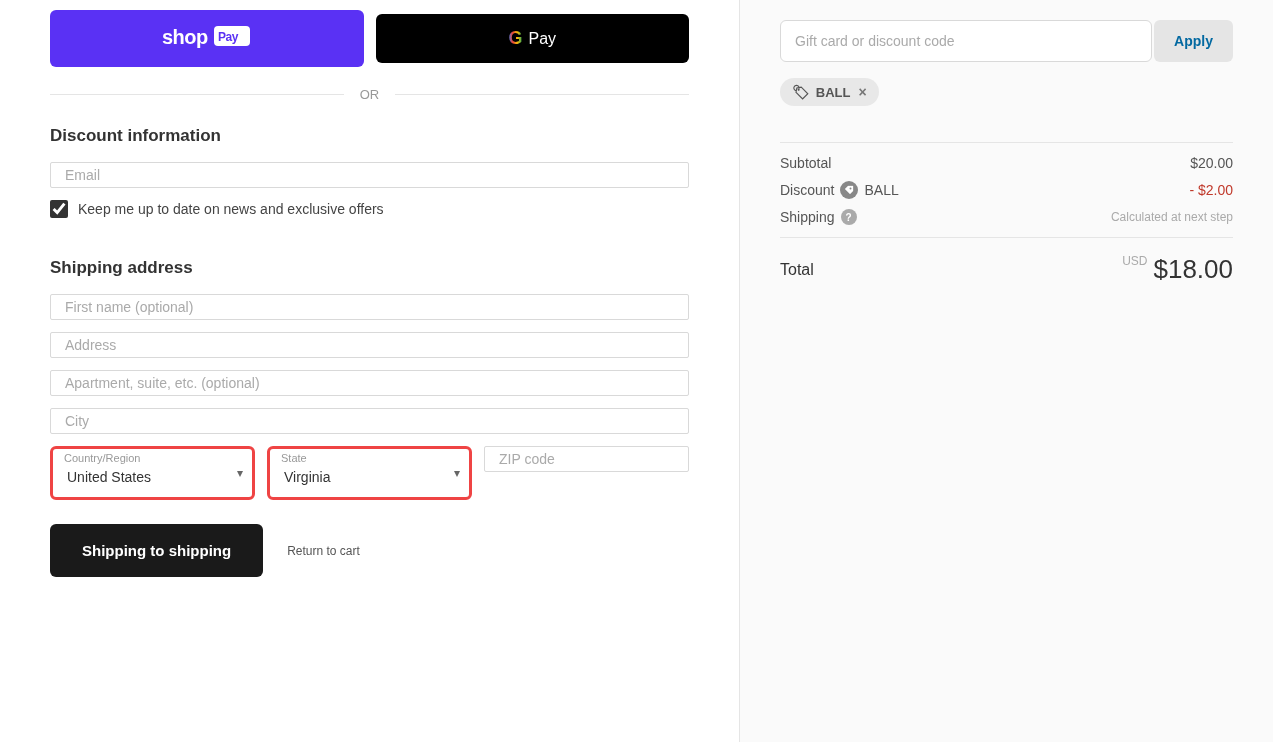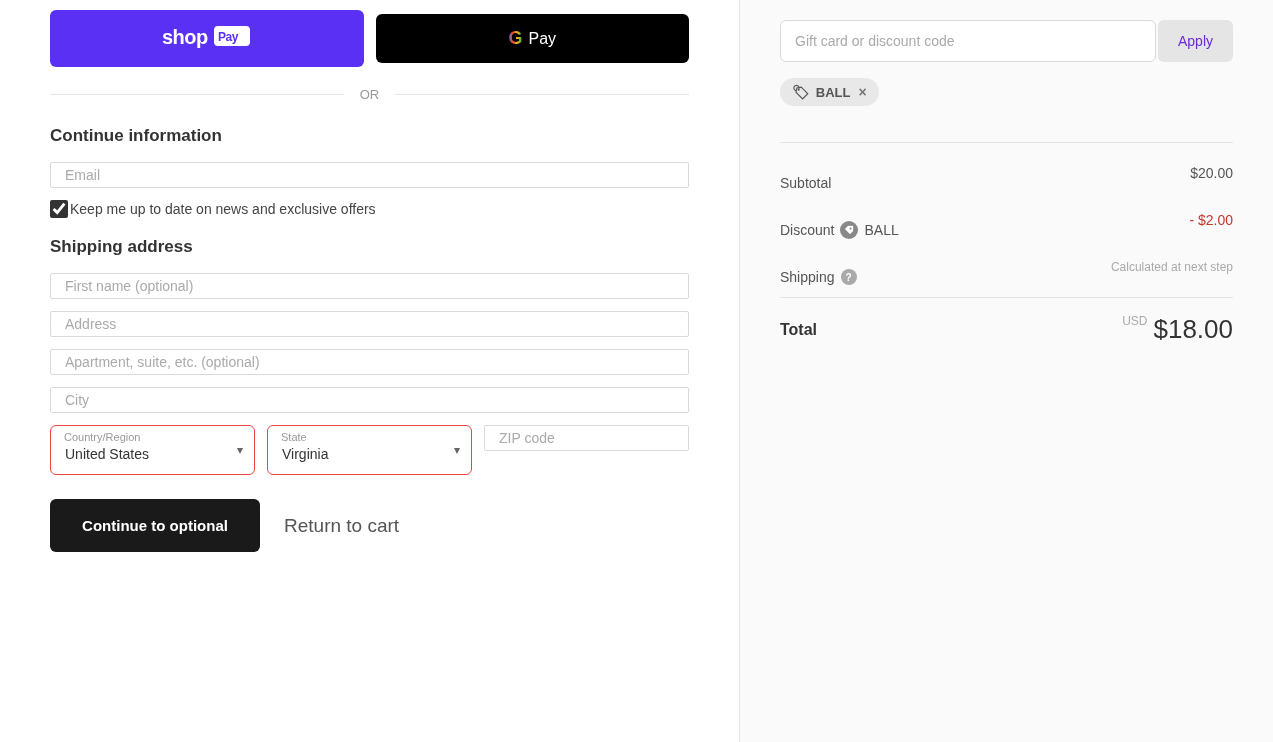--- a/index.html
+++ b/index.html
@@ -108,22 +108,22 @@
       background: #fff;
       outline: none;
       transition: border-color 0.2s;
     }
     .form-input::placeholder {
       color: #aaa;
     }
     .checkbox-row {
       display: flex;
       align-items: center;
-      gap: 2px;
-      margin-bottom: 19px;
+      gap: 10px;
+      margin-bottom: 40px;
       margin-top: 12px;
     }
     .checkbox-input {
       width: 18px;
       height: 18px;
       accent-color: #333;
       cursor: pointer;
     }
     .checkbox-label {
       font-size: 14px;
@@ -144,21 +144,21 @@
     }
     .country-select-wrap {
       flex: 1;
       position: relative;
       border-radius: 19px;
     }
     .country-select-wrap select,
     .state-select-wrap select {
       width: 100%;
       padding: 12px 36px 12px 14px;
-      border: 1px solid #ef4444;
+      border: 3px solid #ef4444;
       border-radius: 6px;
       font-size: 14px;
       color: #333;
       background: #fff;
       appearance: none;
       cursor: pointer;
       outline: none;
     }
     .select-label {
       font-size: 11px;
@@ -202,21 +202,21 @@
       padding: 18px 32px;
       font-size: 15px;
       font-weight: 600;
       cursor: pointer;
       min-width: 210px;
     }
     .btn-return {
       background: none;
       border: none;
       color: #555;
-      font-size: 19px;
+      font-size: 12px;
       cursor: pointer;
       text-decoration: none;
     }
     
     .right-panel {
       flex: 1;
       background: #fafafa;
       padding: 20px 40px 40px 40px;
     }
     .discount-row {
@@ -232,26 +232,26 @@
       font-size: 14px;
       color: #333;
       background: #fff;
       outline: none;
     }
     .discount-input::placeholder {
       color: #aaa;
     }
     .btn-apply {
       background: #e5e5e5;
-      color: #6d28d9;
+      color: #0369a1;
       border: none;
       border-radius: 6px;
       padding: 12px 20px;
       font-size: 14px;
-      font-weight: 400;
+      font-weight: 700;
       cursor: pointer;
       white-space: nowrap;
     }
     .tag-badge {
       display: inline-flex;
       align-items: center;
       gap: 6px;
       background: #e8e8e8;
       border-radius: 20px;
       padding: 6px 12px;
@@ -283,35 +283,34 @@
       font-size: 14px;
       color: #555;
     }
     .summary-row.discount-row-summary .amount {
       color: #c0392b;
     }
     .summary-row .label {
       display: flex;
       align-items: center;
       gap: 6px;
-      margin-top: 20px;
     }
     .shipping-info {
       color: #aaa;
       font-size: 12px;
     }
     .total-row {
       display: flex;
       justify-content: space-between;
       align-items: center;
       margin-top: 16px;
     }
     .total-label {
       font-size: 16px;
-      font-weight: 700;
+      font-weight: 400;
       color: #333;
     }
     .total-amount-wrap {
       display: flex;
       align-items: flex-start;
       gap: 6px;
     }
     .total-currency {
       font-size: 12px;
       color: #aaa;
@@ -356,21 +355,21 @@
         <span class="gpay-g">G</span>
         <span style="color:#fff; font-size:16px; font-weight:500;">Pay</span>
       </button>
     </div>
 
     <div class="or-divider">
       <span>OR</span>
     </div>
 
     <div>
-      <div class="section-title">Continue information</div>
+      <div class="section-title">Discount information</div>
       <div class="form-group">
         <input class="form-input" type="email" placeholder="Email" style="">
       </div>
       <div class="checkbox-row">
         <input type="checkbox" class="checkbox-input" checked="" style="">
         <label class="checkbox-label">Keep me up to date on news and exclusive offers</label>
       </div>
     </div>
 
     <div>
@@ -407,21 +406,21 @@
           </select>
           <span class="chevron-down">▾</span>
         </div>
         <div class="zip-input-wrap">
           <input class="form-input" type="text" placeholder="ZIP code" style="">
         </div>
       </div>
     </div>
 
     <div class="actions-row">
-      <button class="btn-continue">Continue to optional</button>
+      <button class="btn-continue">Shipping to shipping</button>
       <a href="#" class="btn-return">Return to cart</a>
     </div>
   </div>
 
   <div class="right-panel">
     
     <div class="discount-row">
       <input class="discount-input" type="text" placeholder="Gift card or discount code" style="">
       <button class="btn-apply">Apply</button>
     </div>

